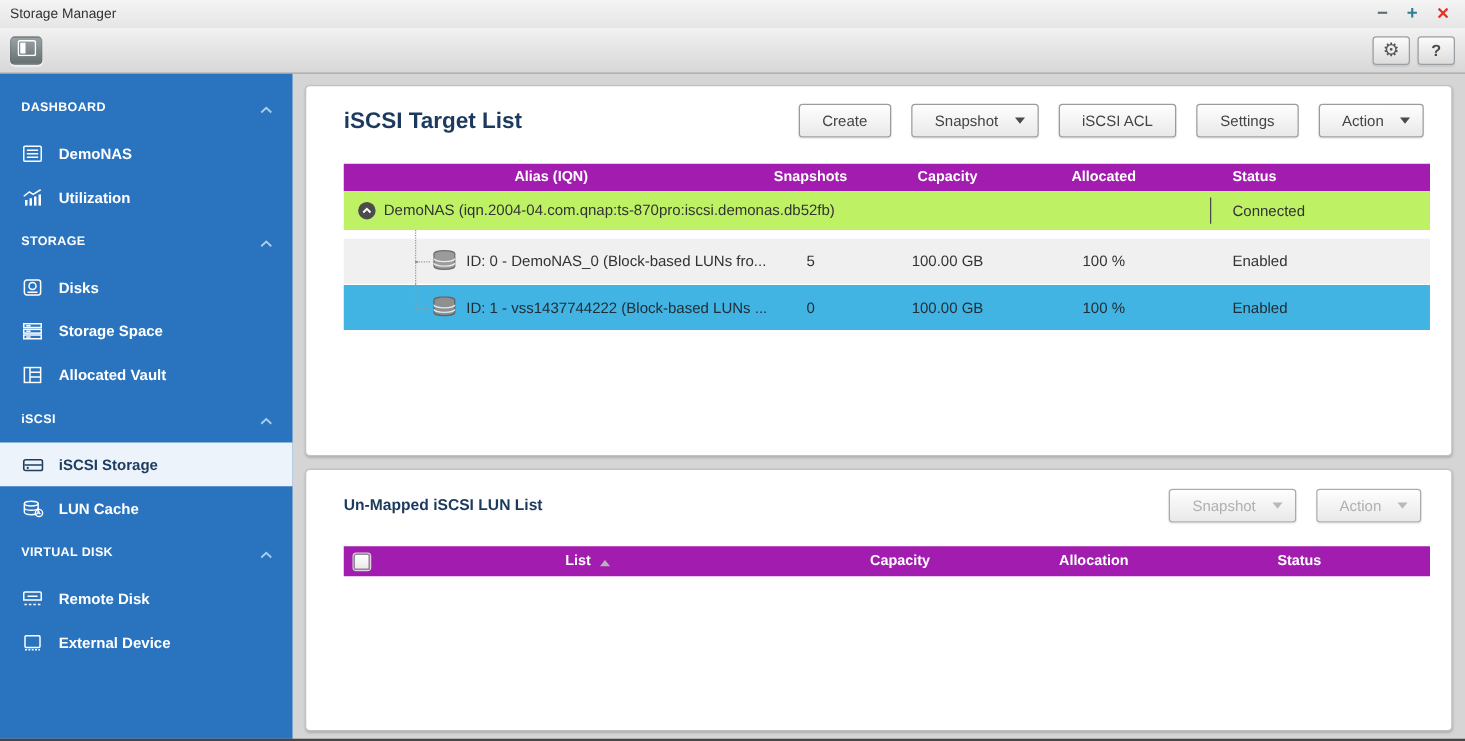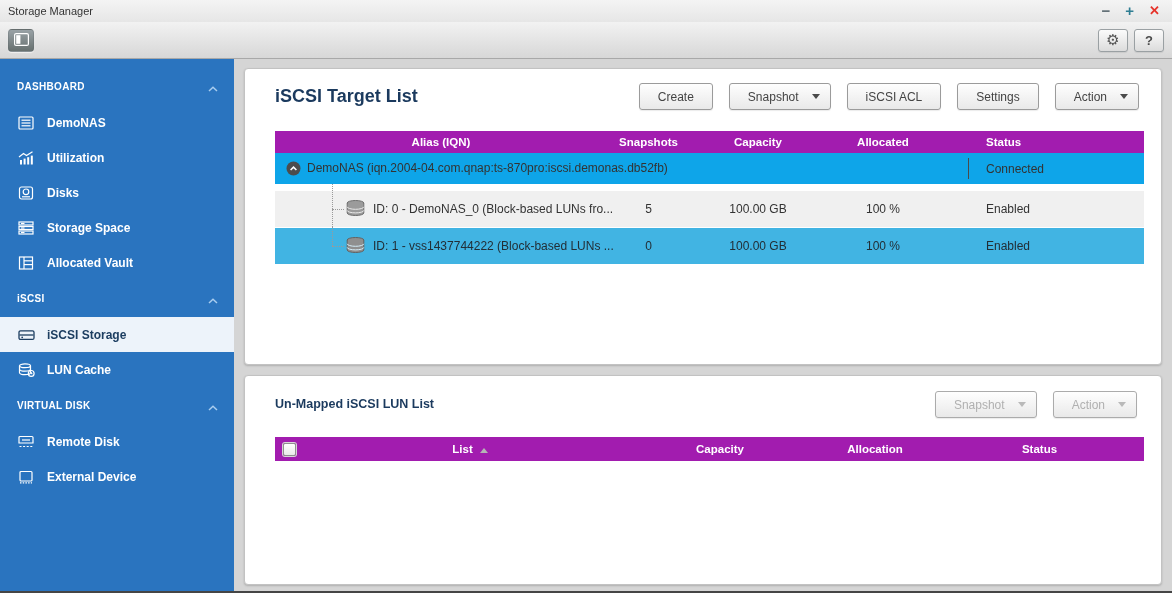--- a/index.html
+++ b/index.html
@@ -77,21 +77,21 @@
   .col2-cap    { left:350px; width:190px; }
   .col2-alloc  { left:540px; width:120px; }
   .col2-status { left:660px; width:209px; }
   .th.col2-check { justify-content:flex-start; padding-left:8px; }
   .hdr-checkbox { width:13px; height:13px; border:1px solid #8f8f8f; border-radius:2px;
     background:linear-gradient(#ffffff,#e9e9e9); box-shadow:0 0 0 1px #d7d7d7; }
   .sort-asc { width:0; height:0; border-left:4px solid transparent; border-right:4px solid transparent;
     border-bottom:5px solid #b5b5b5; margin-left:7px; margin-top:2px; }
 
   .t-row { position:relative; font-size:12px; color:#333; }
-  .row-target { height:31px; background:#0ea5e9; margin-bottom:7px; }
+  .row-target { height:31px; background:#bef264; margin-bottom:7px; }
   .row-lun { height:36px; background:#f0f0f0; margin-bottom:1px; }
   .row-lun.selected { background:#41b4e3; color:#222e36; margin-bottom:0; }
   .cell { position:absolute; top:0; height:100%; display:flex; align-items:center; justify-content:center; }
   .cell.col1-status { justify-content:flex-start; padding-left:46px; }
   .expander { position:absolute; left:11px; top:8px; width:15px; height:15px; cursor:pointer; }
   .alias-text { position:absolute; left:32px; top:0; line-height:31px; }
   .status-divider { position:absolute; left:693px; top:5px; width:1px; height:21px; background:#4a4a4a; }
   .tree-v { position:absolute; left:57px; top:-7px; bottom:0; border-left:1px dotted #9a9a9a; }
   .row-lun.selected .tree-v { top:-1px; bottom:50%; }
   .tree-h { position:absolute; left:57px; width:12px; top:50%; border-top:1px dotted #9a9a9a; }
@@ -160,20 +160,26 @@
               <rect x="2" y="9" width="2" height="4.5"></rect>
               <rect x="5.6" y="7.6" width="2" height="5.9"></rect>
               <rect x="9.2" y="6.2" width="2" height="7.3"></rect>
               <rect x="12.8" y="4.6" width="2" height="8.9"></rect>
             </g>
           </svg>
       </span>
       <span class="nav-label">Utilization</span>
     </div>
 
+    <div class="nav-section">
+      <span class="nav-section-label">STORAGE</span>
+      <span><svg width="10" height="6">
+            <polyline points="1,5 5,1.2 9,5" fill="none" stroke="#a9cdef" stroke-width="1.5"></polyline>
+          </svg></span>
+    </div>
     <div class="nav-item">
       <span class="nav-icon">
         <svg width="16" height="14" viewBox="0 0 16 14" stroke="currentColor" stroke-width="1.2" fill="none">
             <rect x="1.5" y="1" width="13" height="12" rx="2"></rect>
             <circle cx="8" cy="5.8" r="2.8"></circle>
             <line x1="4" y1="10.8" x2="12" y2="10.8"></line>
           </svg>
       </span>
       <span class="nav-label">Disks</span>
     </div>

